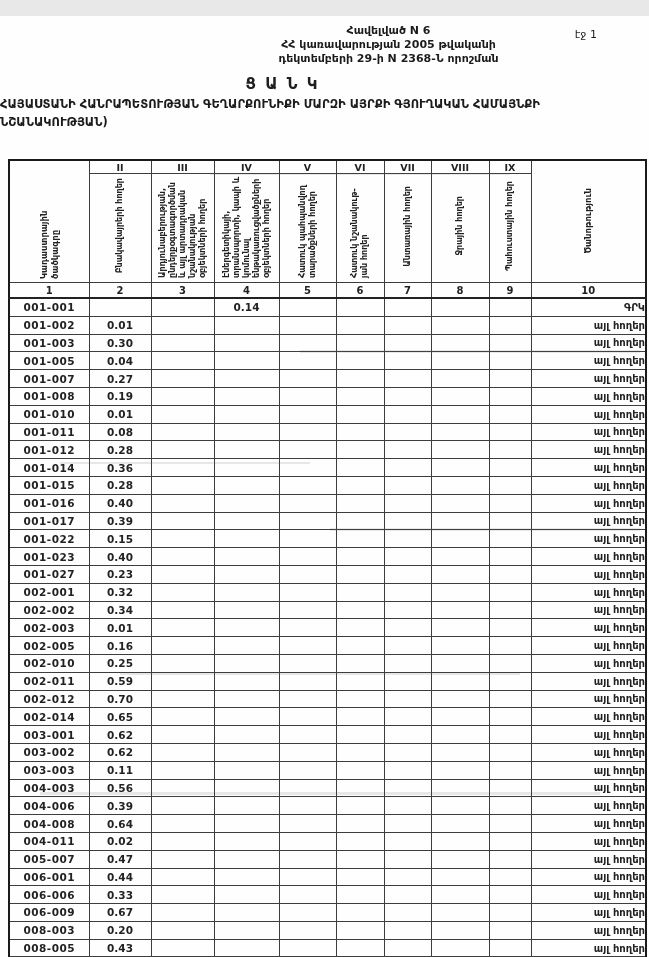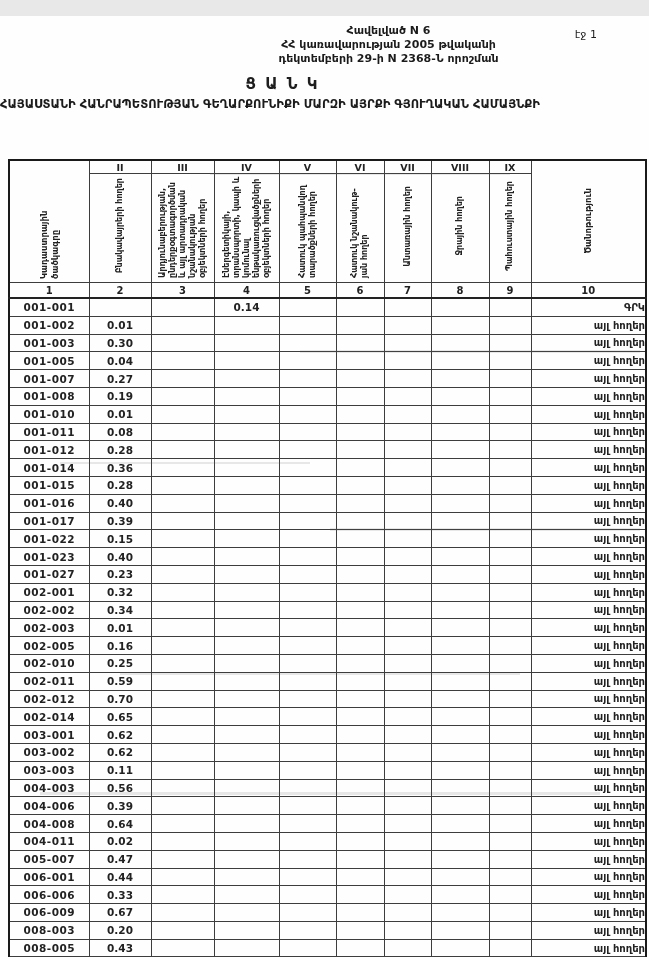--- a/index.html
+++ b/index.html
@@ -63,20 +63,21 @@
     <div>ՀՀ կառավարության 2005 թվականի</div>
     <div>դեկտեմբերի 29-ի N 2368-Ն որոշման</div>
   </div>
 
   <div class="pagenum">էջ 1</div>
 
   <div class="doc-title">Ց Ա Ն Կ</div>
 
   <div class="doc-subtitle">
     <div>ՀԱՅԱՍՏԱՆԻ ՀԱՆՐԱՊԵՏՈՒԹՅԱՆ ԳԵՂԱՐՔՈՒՆԻՔԻ ՄԱՐԶԻ ԱՅՐՔԻ ԳՅՈՒՂԱԿԱՆ ՀԱՄԱՅՆՔԻ</div>
+    <div>ՆՇԱՆԱԿՈՒԹՅԱՆ)</div>
   </div>
 
   <table class="land">
     <colgroup>
       <col style="width:80px">
         <col style="width:62px">
         <col style="width:63px">
       <col style="width:65px">
         <col style="width:57px">
         <col style="width:48px">

